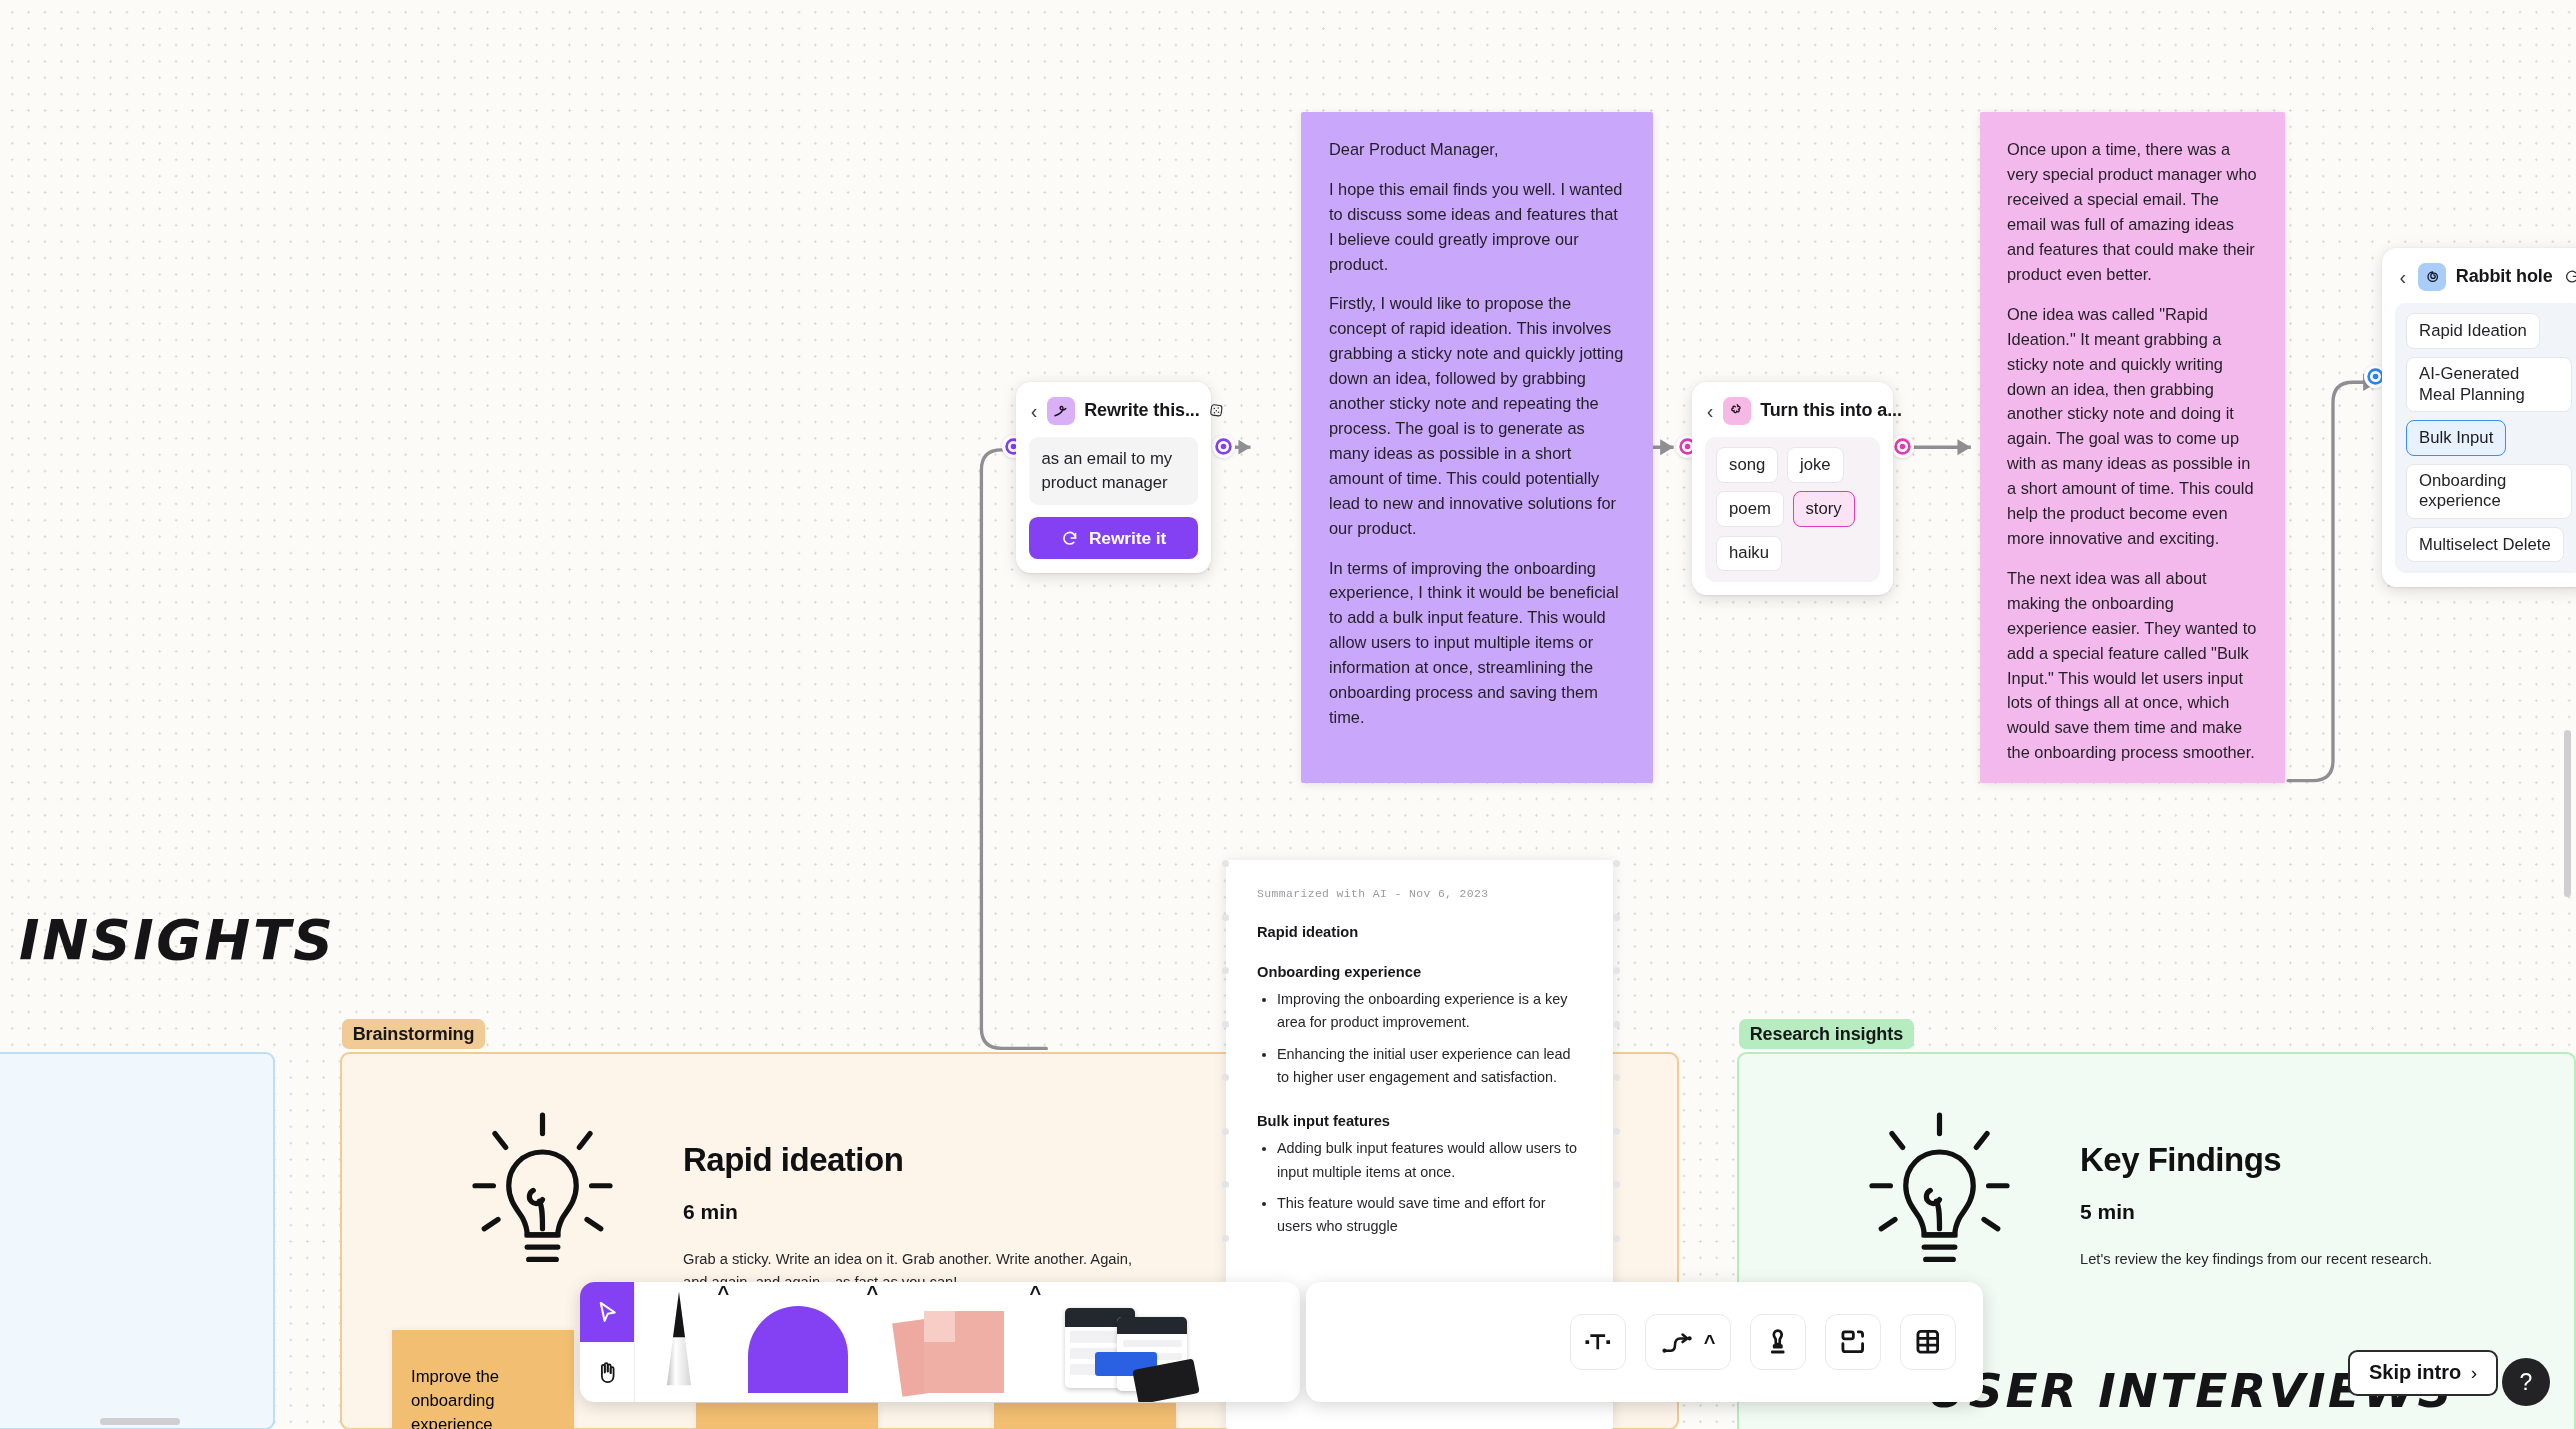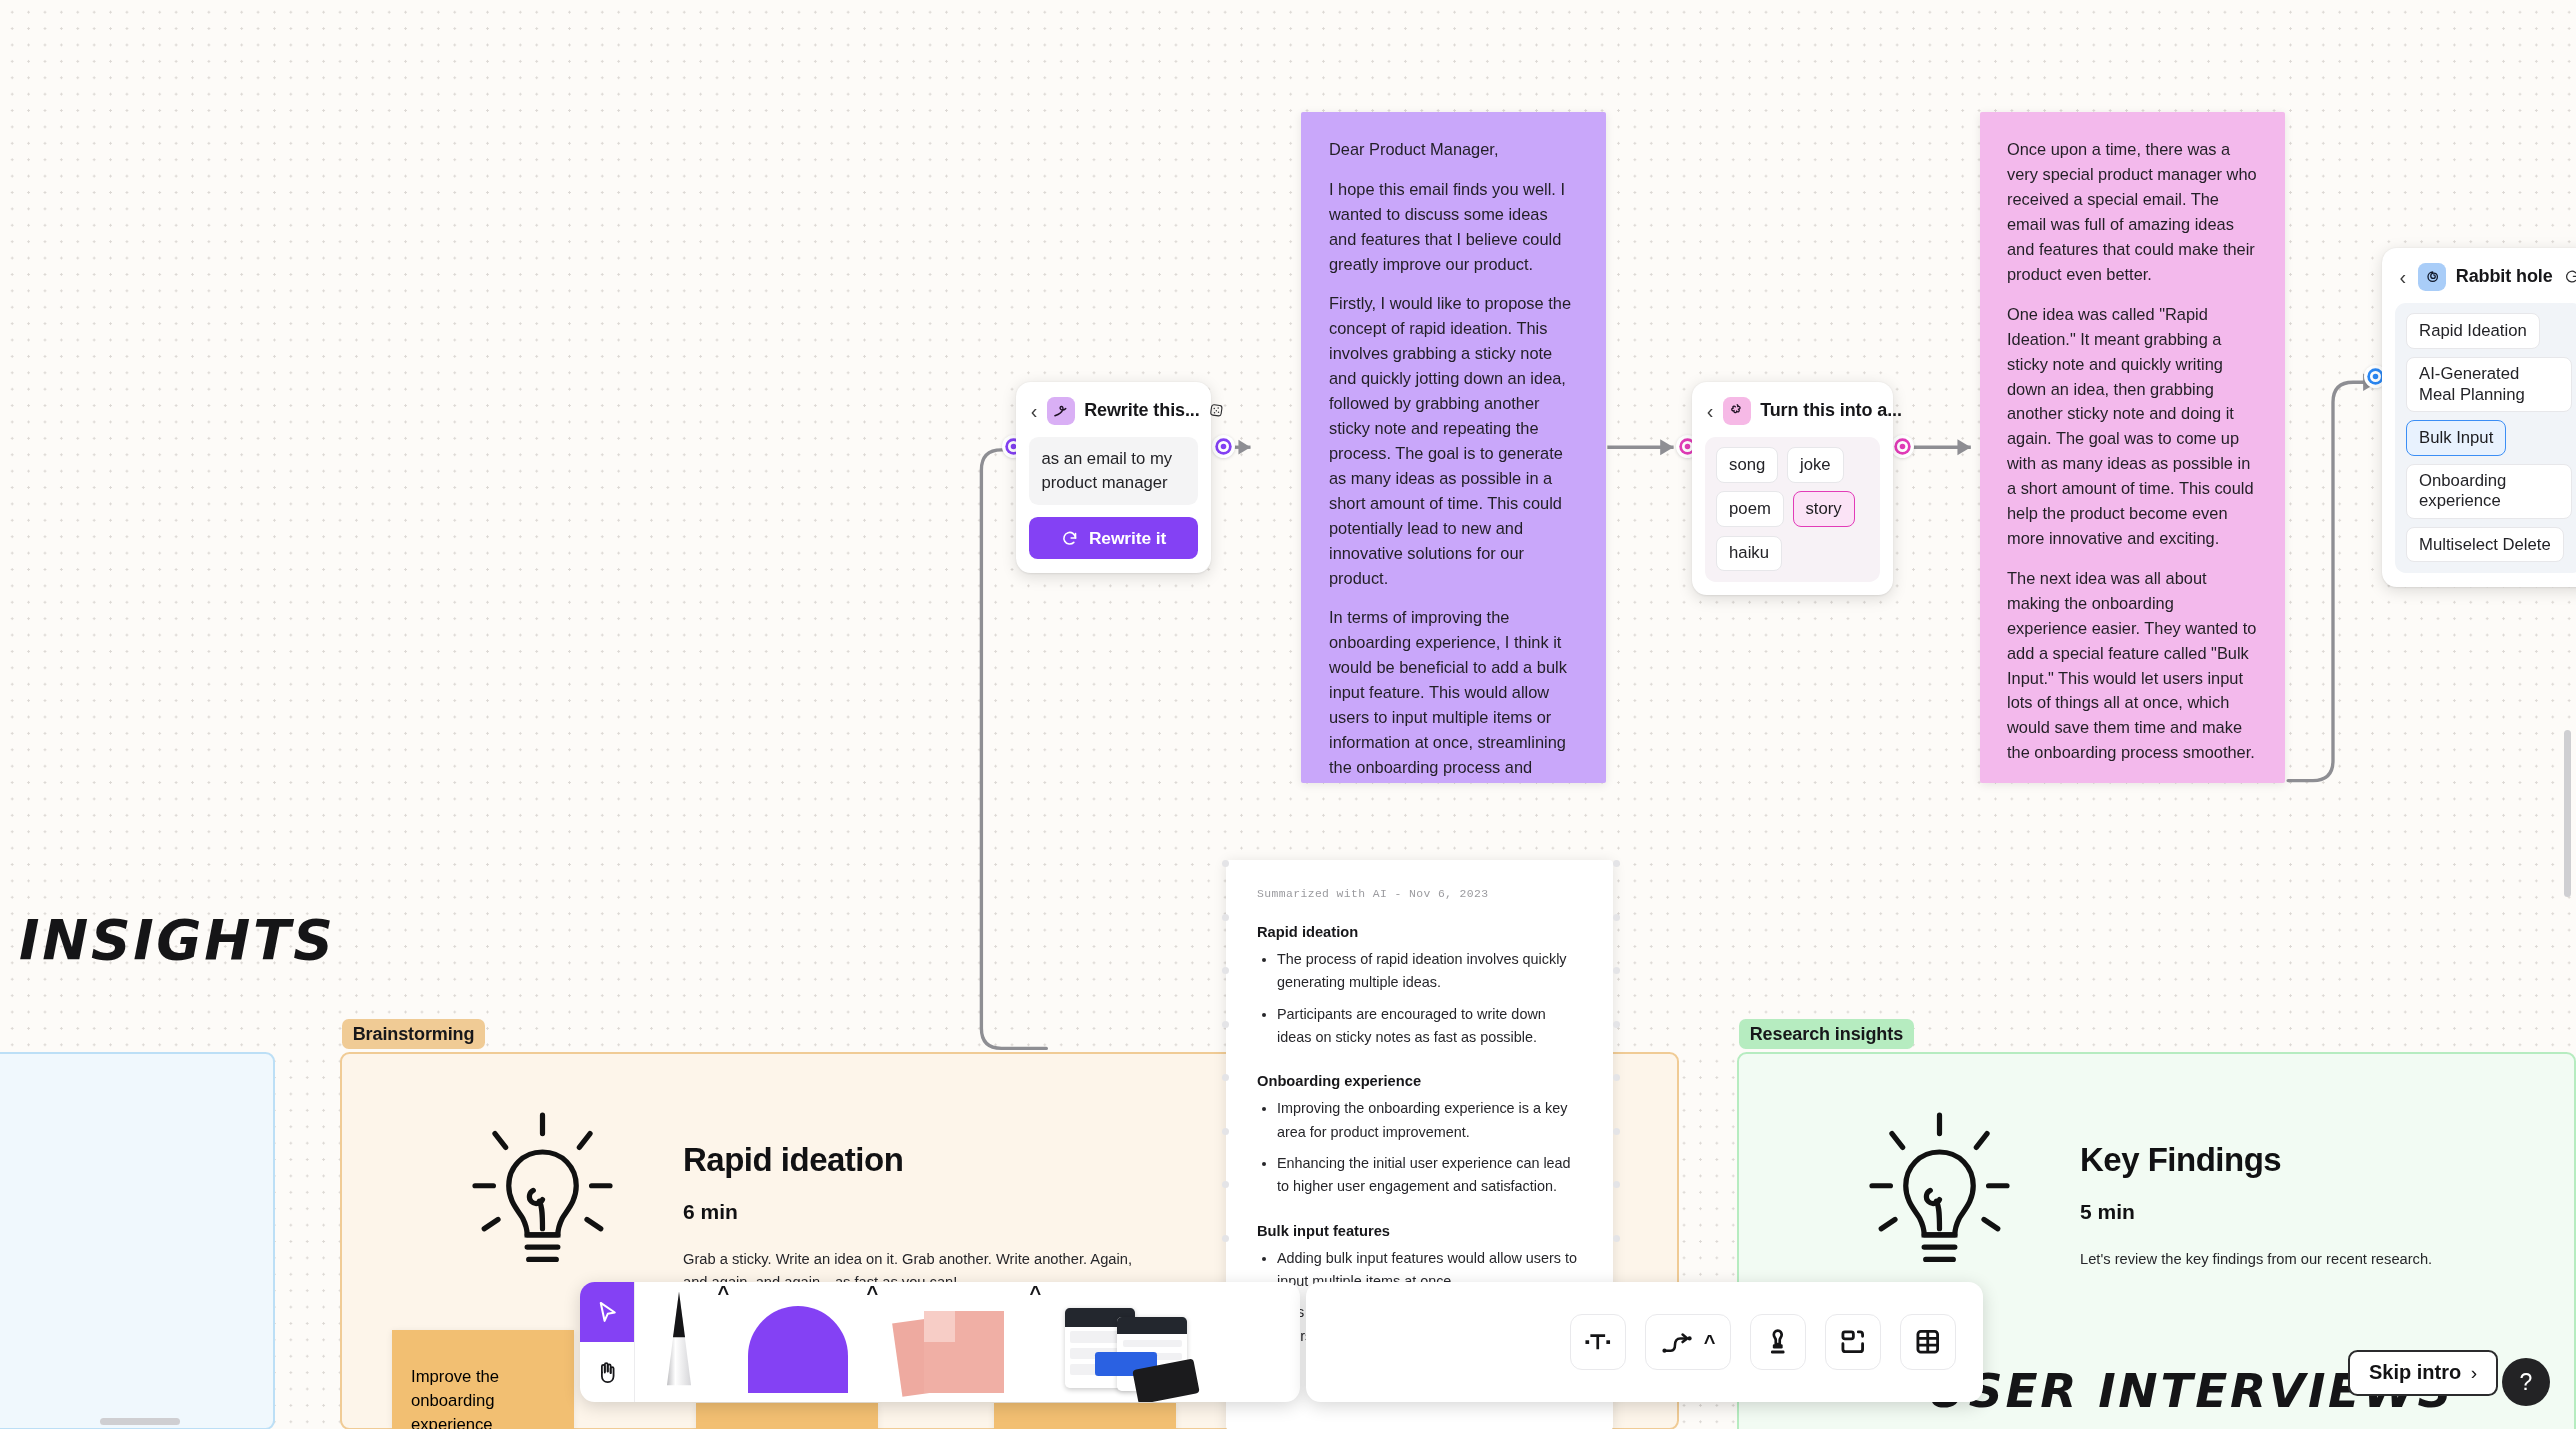--- a/index.html
+++ b/index.html
@@ -261,21 +261,21 @@
 
 <div class="frame" style="left:-254px;top:1052px;width:529px;height:378px;background:#f0f8fd;border:2px solid #bcdff6;"></div>
 
 <div class="handwrite" style="left:19px;top:868px;font-size:55px;margin-top:40px;">INSIGHTS</div>
 <div class="handwrite" style="left:1928px;top:1363px;font-size:47px;">USER INTERVIEWS</div>
 
 <div class="sticky" style="left:392px;top:1330px;width:182px;height:100px;">Improve the onboarding experience</div>
 <div class="sticky" style="left:696px;top:1403px;width:182px;height:40px;"></div>
 <div class="sticky" style="left:994px;top:1403px;width:182px;height:40px;"></div>
 
-<div class="textnote note-purple" style="left:1301px;top:112px;width:305px;height:671px;padding-left:28px;">
+<div class="textnote note-purple" style="left:1301px;top:112px;width:352px;height:671px;padding-left:28px;">
   <div id="email-paras">
       <p>Dear Product Manager,</p>
       <p>I hope this email finds you well. I wanted to discuss some ideas and features that I believe could greatly improve our product.</p>
       <p>Firstly, I would like to propose the concept of rapid ideation. This involves grabbing a sticky note and quickly jotting down an idea, followed by grabbing another sticky note and repeating the process. The goal is to generate as many ideas as possible in a short amount of time. This could potentially lead to new and innovative solutions for our product.</p>
       <p>In terms of improving the onboarding experience, I think it would be beneficial to add a bulk input feature. This would allow users to input multiple items or information at once, streamlining the onboarding process and saving them time.</p>
     </div>
 </div>
 
 <div class="textnote note-pink" style="left:1980px;top:112px;width:305px;height:671px;">
   <div id="story-paras">
@@ -283,24 +283,20 @@
       <p>One idea was called "Rapid Ideation." It meant grabbing a sticky note and quickly writing down an idea, then grabbing another sticky note and doing it again. The goal was to come up with as many ideas as possible in a short amount of time. This could help the product become even more innovative and exciting.</p>
       <p>The next idea was all about making the onboarding experience easier. They wanted to add a special feature called "Bulk Input." This would let users input lots of things all at once, which would save them time and make the onboarding process smoother.</p>
       <p>The product manager also loved the idea of using artificial intelligence to create personalized meal plans. They called it "AI-Generated Meal Planning." This special feature would take into account each user's dietary preferences, restrictions, and goals. It would give them personalized guidance and support in living a healthy lifestyle.</p>
     </div>
 </div>
 
 <div class="doc" style="left:1226px;top:860px;width:387px;height:570px;">
   <div class="doc-meta">Summarized with AI - Nov 6, 2023</div>
   <div id="doc-sections">
       <div class="doc-h2">Rapid ideation</div>
-      <ul>
-        <li>The process of rapid ideation involves quickly generating multiple ideas.</li>
-        <li>Participants are encouraged to write down ideas on sticky notes as fast as possible.</li>
-      </ul>
       <div class="doc-h2">Onboarding experience</div>
       <ul>
         <li>Improving the onboarding experience is a key area for product improvement.</li>
         <li>Enhancing the initial user experience can lead to higher user engagement and satisfaction.</li>
       </ul>
       <div class="doc-h2">Bulk input features</div>
       <ul>
         <li>Adding bulk input features would allow users to input multiple items at once.</li>
         <li>This feature would save time and effort for users who struggle</li>
       </ul>

